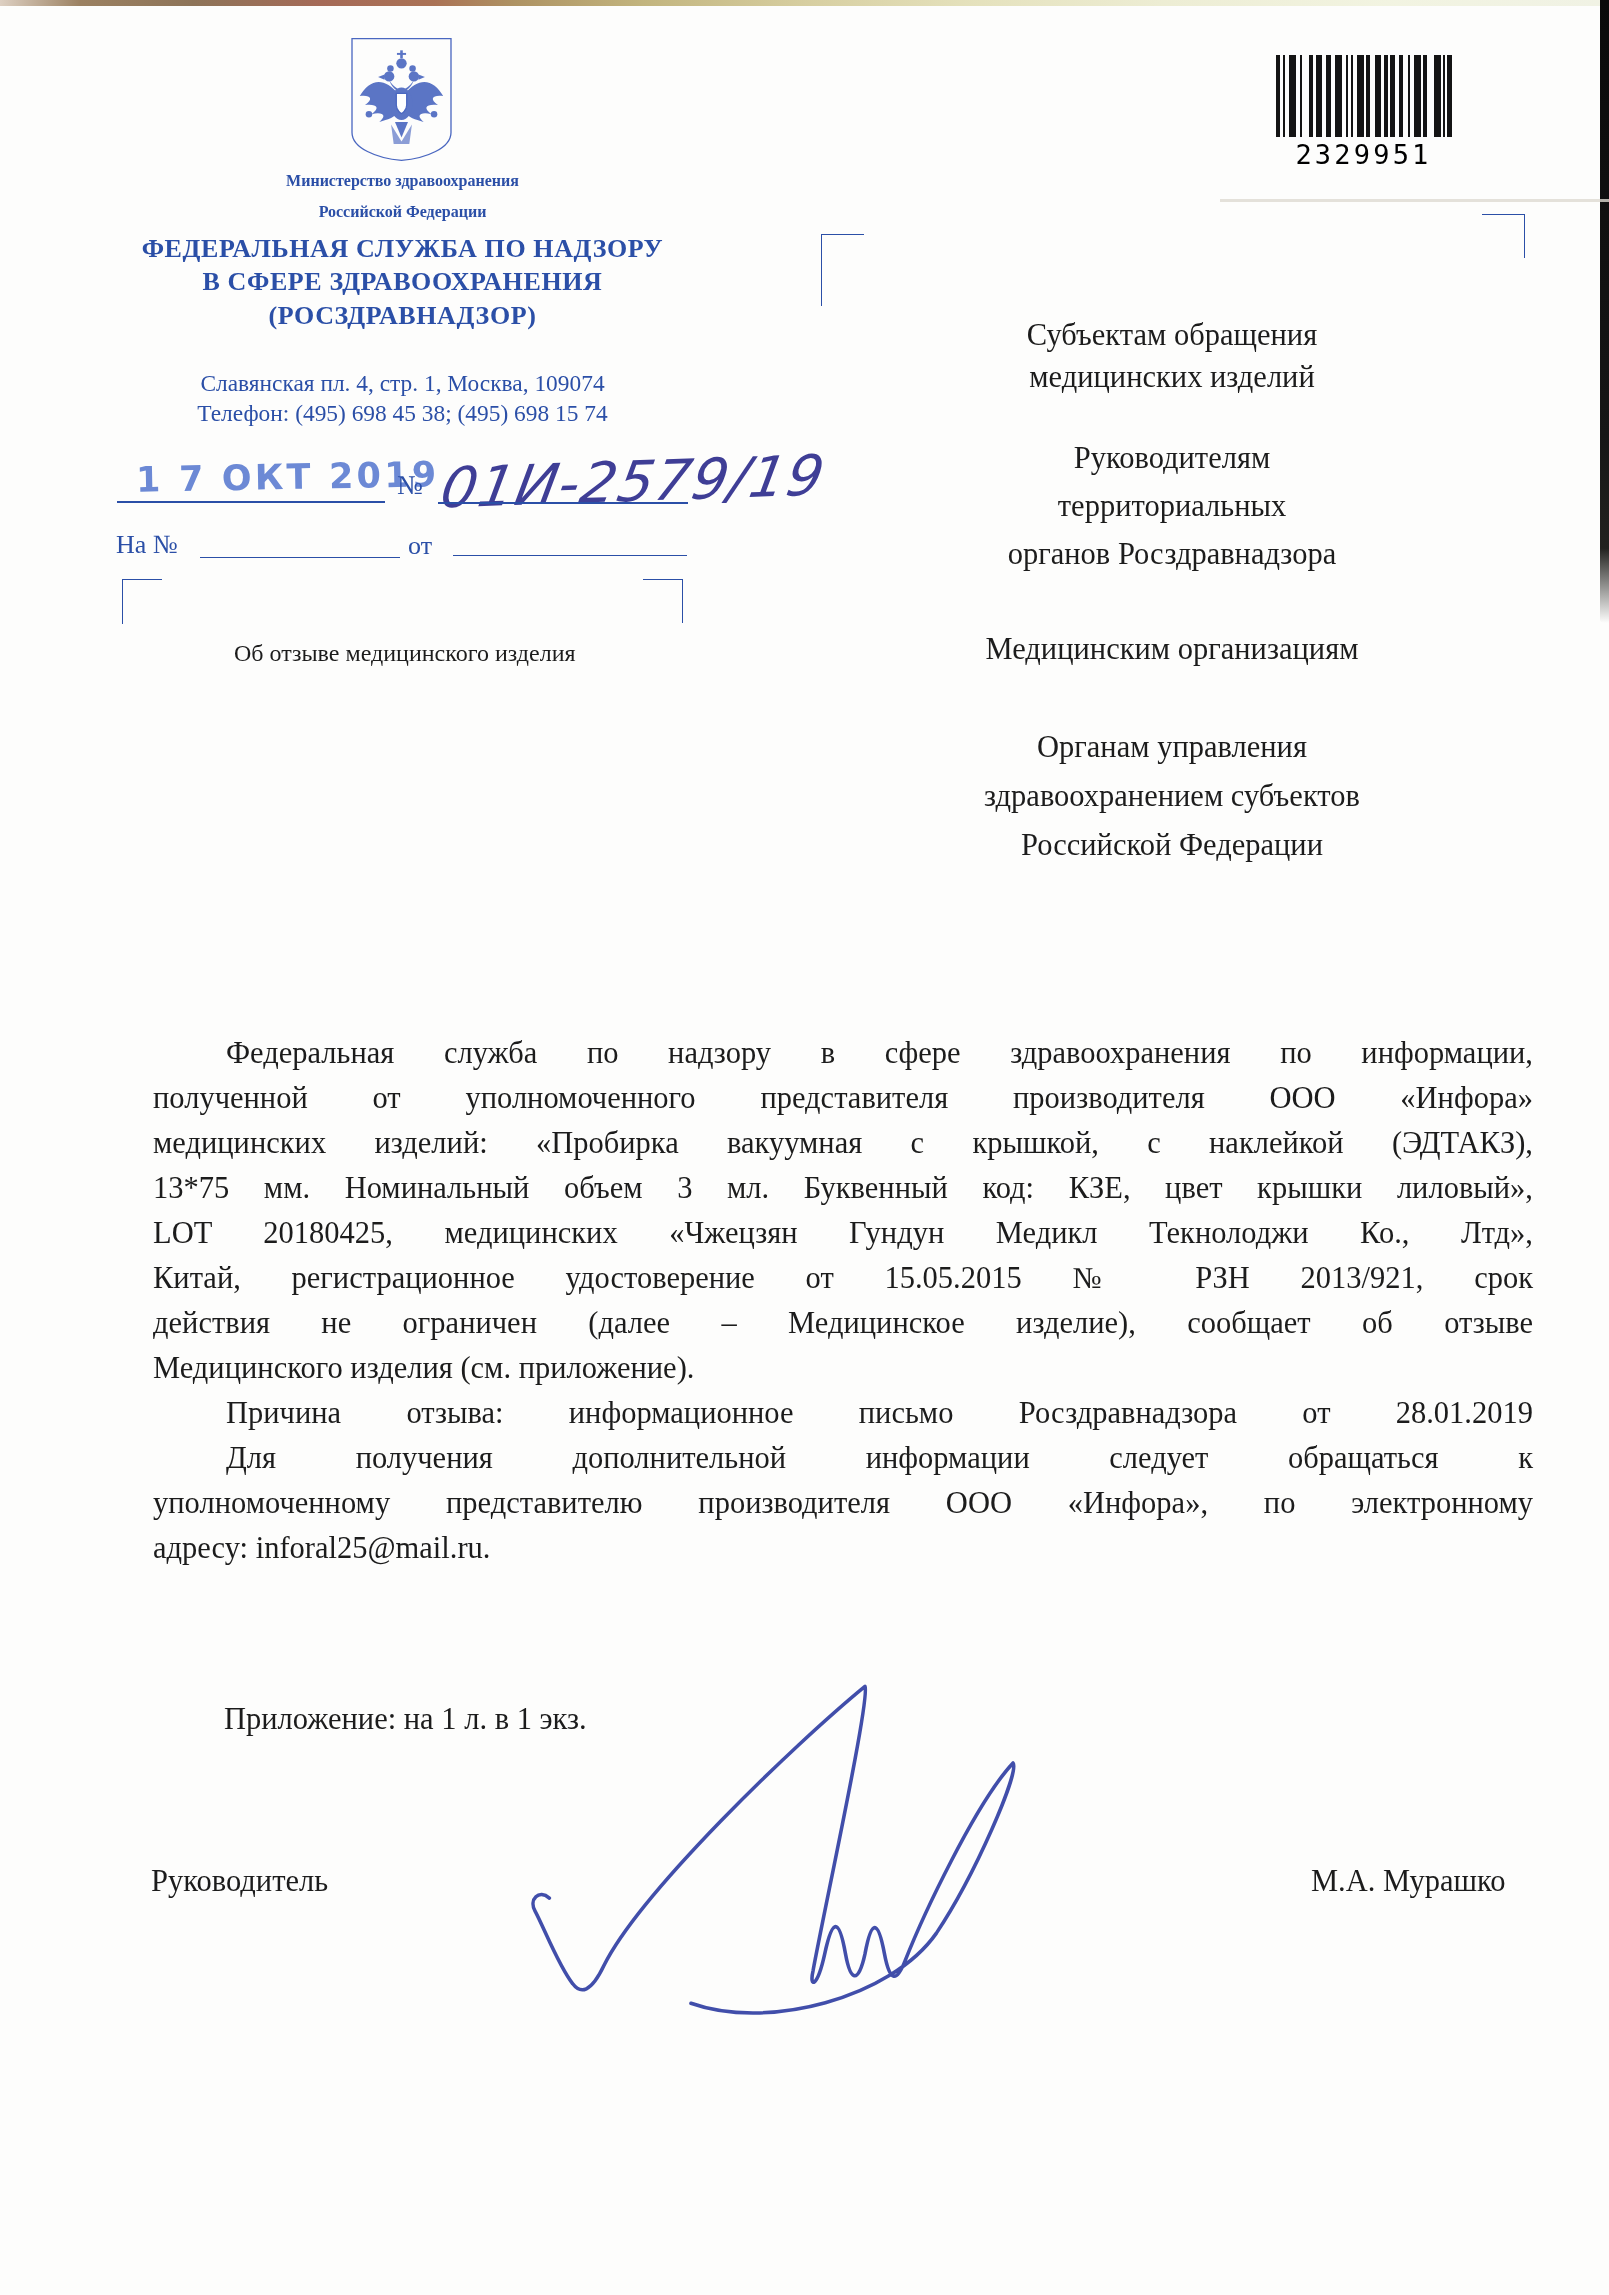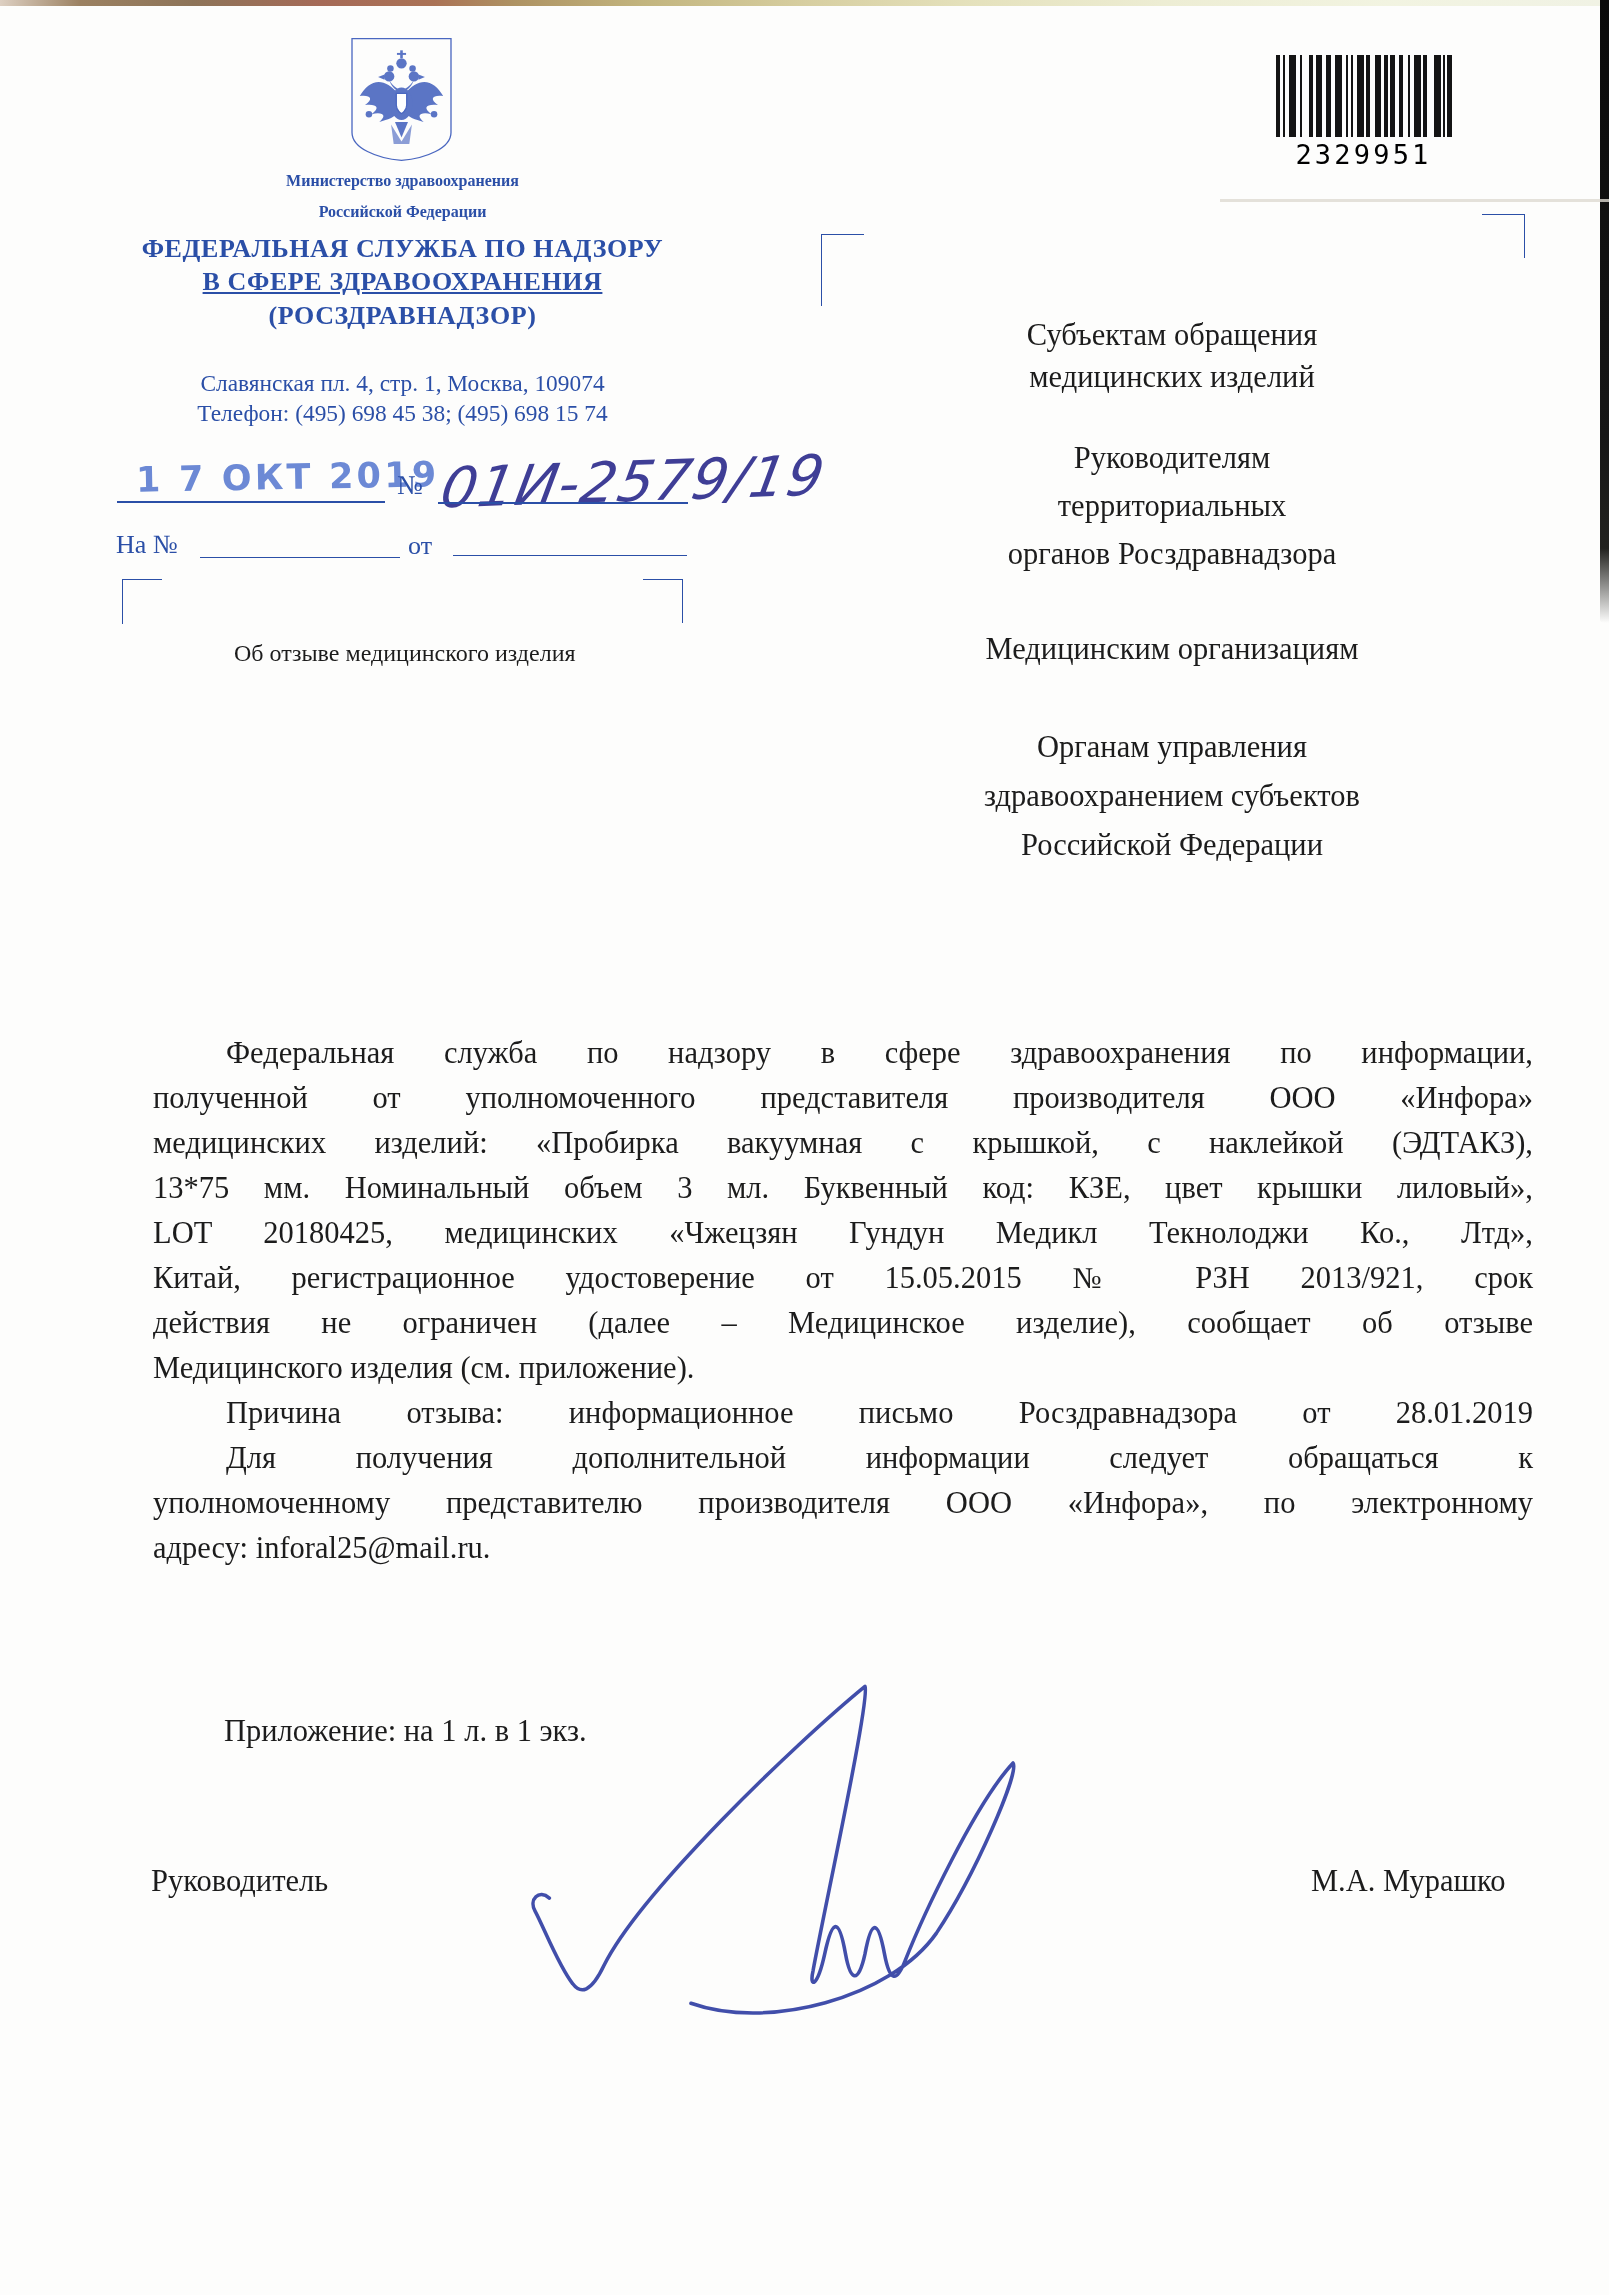--- a/index.html
+++ b/index.html
@@ -78,21 +78,21 @@
   
   .body-block{left:153px;top:1031px;width:1380px;}
   .bline{
     height:45px;line-height:45px;font-size:30.5px;
     text-align:justify;text-align-last:justify;
     white-space:nowrap;
     box-sizing:border-box;
   }
   .bline.indent{padding-left:73px;}
   .bline.para-end{text-align-last:left;white-space:normal;}
-  .attachment{left:224px;top:1702px;font-size:30.5px;margin-top:12px;}
+  .attachment{left:224px;top:1702px;font-size:30.5px;}
   .signer-title{left:151px;top:1864px;font-size:30.5px;}
   .signer-name{left:1311px;top:1864px;font-size:30.5px;}
   .sig-svg{left:513px;top:1655px;}
 </style>
 </head>
 <body>
 
 <div class="page">
 
   <div class="abs top-strip"></div>
@@ -123,21 +123,21 @@
         <circle cx="30" cy="120" r="5"></circle>
           <circle cx="130" cy="120" r="5"></circle>
       </g>
       <path d="M72 88 h16 v18 c0 9 -8 13 -8 13 c0 0 -8 -4 -8 -13 Z" fill="#ffffff" stroke="#4a67c0" stroke-width="2"></path>
     </svg>
   </div>
 
   <div class="abs lh-center blue ministry" style="top:166px;">Министерство здравоохранения</div>
   <div class="abs lh-center blue ministry" style="top:197px;">Российской Федерации</div>
   <div class="abs lh-center blue service" style="top:234px;">ФЕДЕРАЛЬНАЯ СЛУЖБА ПО НАДЗОРУ</div>
-  <div class="abs lh-center blue service" style="top:267px;text-decoration:underline;">В СФЕРЕ ЗДРАВООХРАНЕНИЯ</div>
+  <div class="abs lh-center blue service" style="top:267px;">В СФЕРЕ ЗДРАВООХРАНЕНИЯ</div>
   <div class="abs lh-center blue service" style="top:301px;">(РОСЗДРАВНАДЗОР)</div>
   <div class="abs lh-center blue addr" style="top:370px;">Славянская пл. 4, стр. 1, Москва, 109074</div>
   <div class="abs lh-center blue addr" style="top:400px;">Телефон: (495) 698 45 38; (495) 698 15 74</div>
 
   <div class="abs barcode" id="barcode"><span class="b" style="width: 4.4px;"></span><span style="width: 2.2px;"></span><span class="b" style="width: 2.2px;"></span><span style="width: 4.4px;"></span><span class="b" style="width: 6.6px;"></span><span style="width: 4.4px;"></span><span class="b" style="width: 2.2px;"></span><span style="width: 6.6px;"></span><span class="b" style="width: 4.4px;"></span><span style="width: 2.2px;"></span><span class="b" style="width: 6.6px;"></span><span style="width: 4.4px;"></span><span class="b" style="width: 4.4px;"></span><span style="width: 4.4px;"></span><span class="b" style="width: 6.6px;"></span><span style="width: 4.4px;"></span><span class="b" style="width: 2.2px;"></span><span style="width: 2.2px;"></span><span class="b" style="width: 2.2px;"></span><span style="width: 4.4px;"></span><span class="b" style="width: 6.6px;"></span><span style="width: 2.2px;"></span><span class="b" style="width: 4.4px;"></span><span style="width: 4.4px;"></span><span class="b" style="width: 6.6px;"></span><span style="width: 2.2px;"></span><span class="b" style="width: 4.4px;"></span><span style="width: 2.2px;"></span><span class="b" style="width: 4.4px;"></span><span style="width: 4.4px;"></span><span class="b" style="width: 4.4px;"></span><span style="width: 4.4px;"></span><span class="b" style="width: 2.2px;"></span><span style="width: 4.4px;"></span><span class="b" style="width: 6.6px;"></span><span style="width: 2.2px;"></span><span class="b" style="width: 4.4px;"></span><span style="width: 6.6px;"></span><span class="b" style="width: 6.6px;"></span><span style="width: 2.2px;"></span><span class="b" style="width: 2.2px;"></span><span style="width: 2.2px;"></span><span class="b" style="width: 4.4px;"></span></div>
   <div class="abs barcode-num">2329951</div>
 
   <div class="abs stamp-date">1 7 ОКТ 2019</div>
   <div class="abs no-label blue">№</div>
   <div class="abs handnum">01И-2579/19</div>

